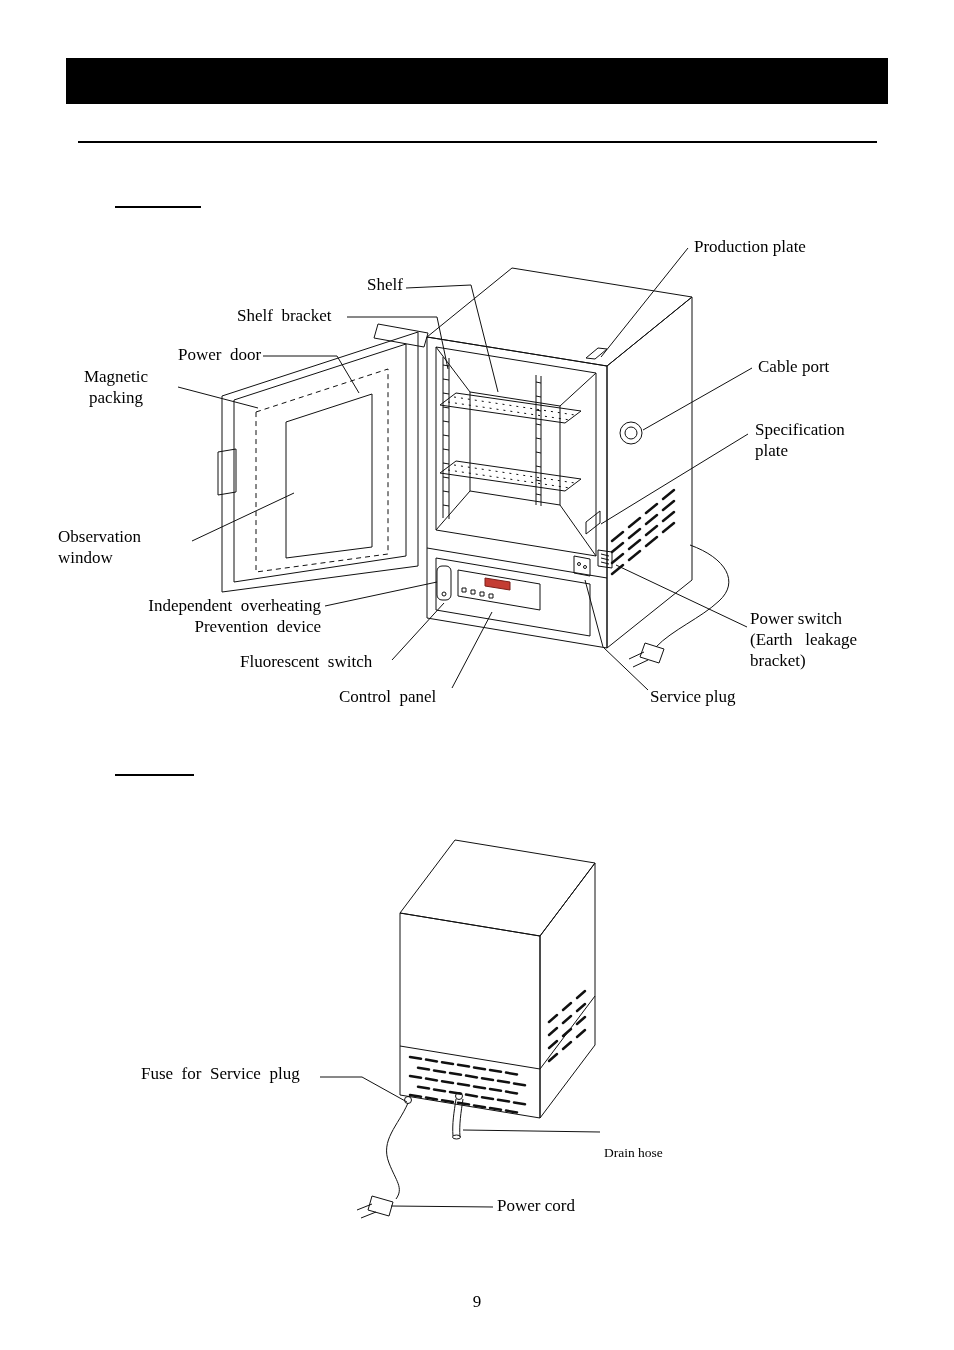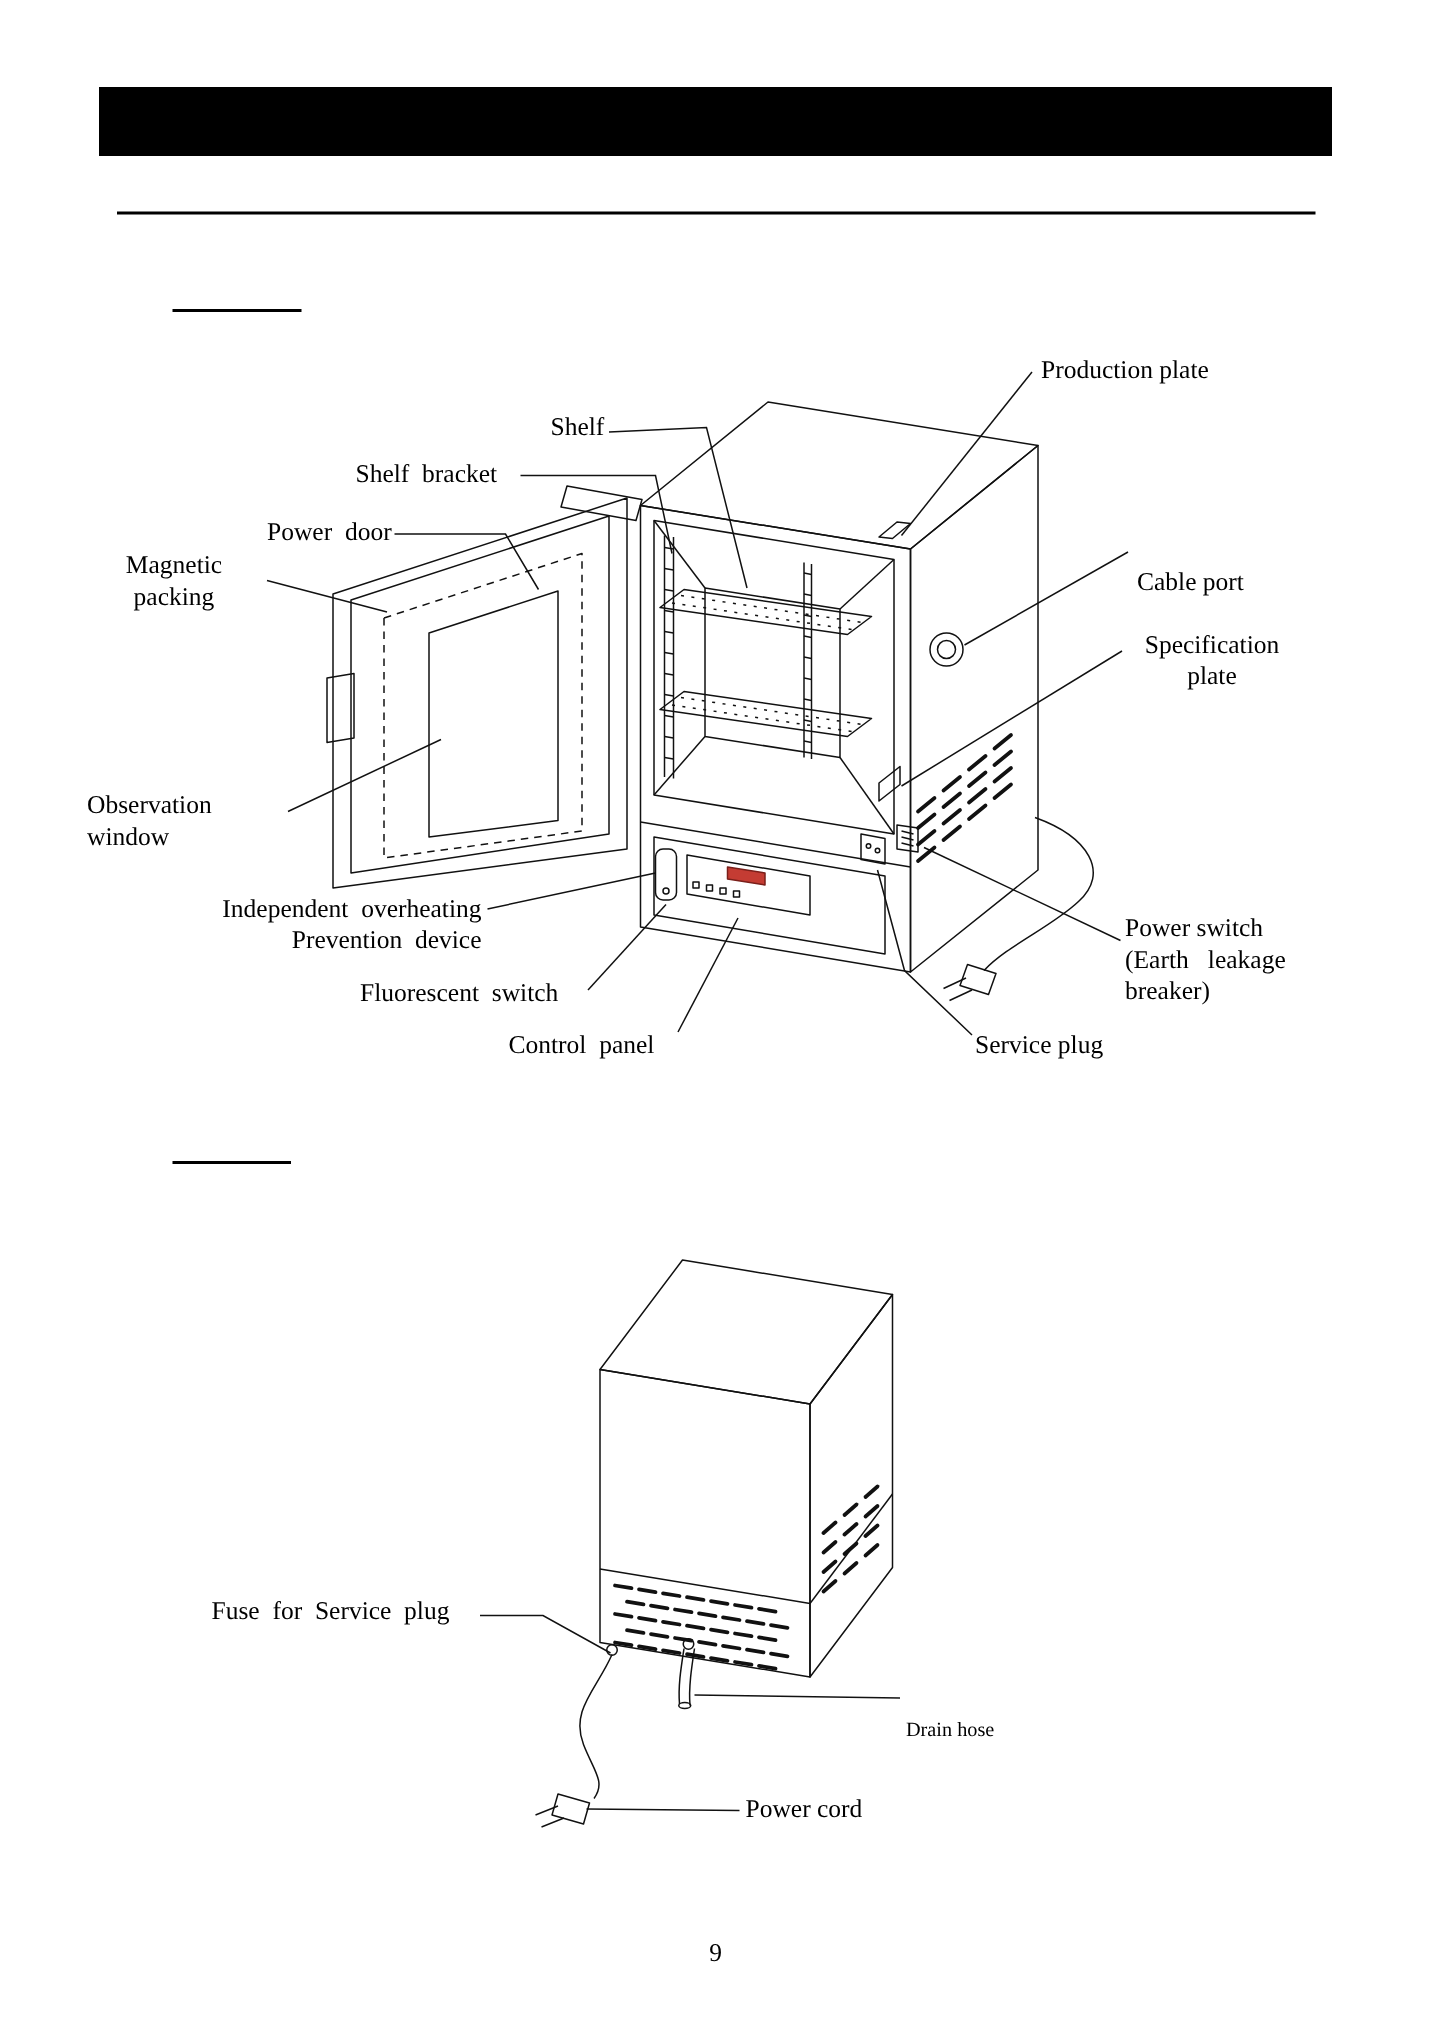--- a/index.html
+++ b/index.html
@@ -13,22 +13,22 @@
   .u1{left:115px;top:206px;width:86px;}
   .u2{left:115px;top:774px;width:79px;}
   .art{position:absolute;left:0;top:0;}
   .lbl{position:absolute;font-size:17px;line-height:21px;white-space:pre-wrap;}
   .small{font-size:13.5px;line-height:16px;}
   .lp-production{left:694px;top:236px;}
   .lp-shelf{left:367px;top:274px;text-align:center;}
   .lp-shelf-bracket{left:237px;top:305px;}
   .lp-inner-door{left:178px;top:344px;}
   .lp-magnetic{left:60px;top:366px;width:112px;text-align:center;}
-  .lp-cable-port{left:758px;top:356px;margin-top:21px;}
-  .lp-spec-plate{left:755px;top:419px;width:106px;text-align:center;}
+  .lp-cable-port{left:758px;top:356px;}
+  .lp-spec-plate{left:755px;top:419px;width:106px;text-align:left;}
   .lp-observation{left:58px;top:526px;width:128px;}
   .lp-overheat{left:95px;top:595px;width:226px;text-align:right;}
   .lp-fluorescent{left:240px;top:651px;}
   .lp-control{left:339px;top:686px;}
   .lp-service{left:650px;top:686px;}
   .lp-power-switch{left:750px;top:608px;width:132px;}
   .lp-fuse{left:141px;top:1063px;}
   .lp-drain{left:604px;top:1125px;margin-top:20px;}
   .lp-power-cord{left:497px;top:1195px;}
   .page-number{position:absolute;left:0;top:1292px;width:954px;text-align:center;font-size:17px;}
@@ -250,19 +250,19 @@
 plate</div>
 <div class="lbl lp-observation">Observation
 window</div>
 <div class="lbl lp-overheat">Independent  overheating
 Prevention  device</div>
 <div class="lbl lp-fluorescent">Fluorescent  switch</div>
 <div class="lbl lp-control">Control  panel</div>
 <div class="lbl lp-service">Service plug</div>
 <div class="lbl lp-power-switch">Power switch
 (Earth   leakage
-breaker)</div>
+bracket)</div>
 
 <div class="lbl lp-fuse">Fuse  for  Service  plug</div>
 <div class="lbl small lp-drain">Drain hose</div>
 <div class="lbl lp-power-cord">Power cord</div>
 
 <div class="page-number">9</div>
 
 </body></html>

